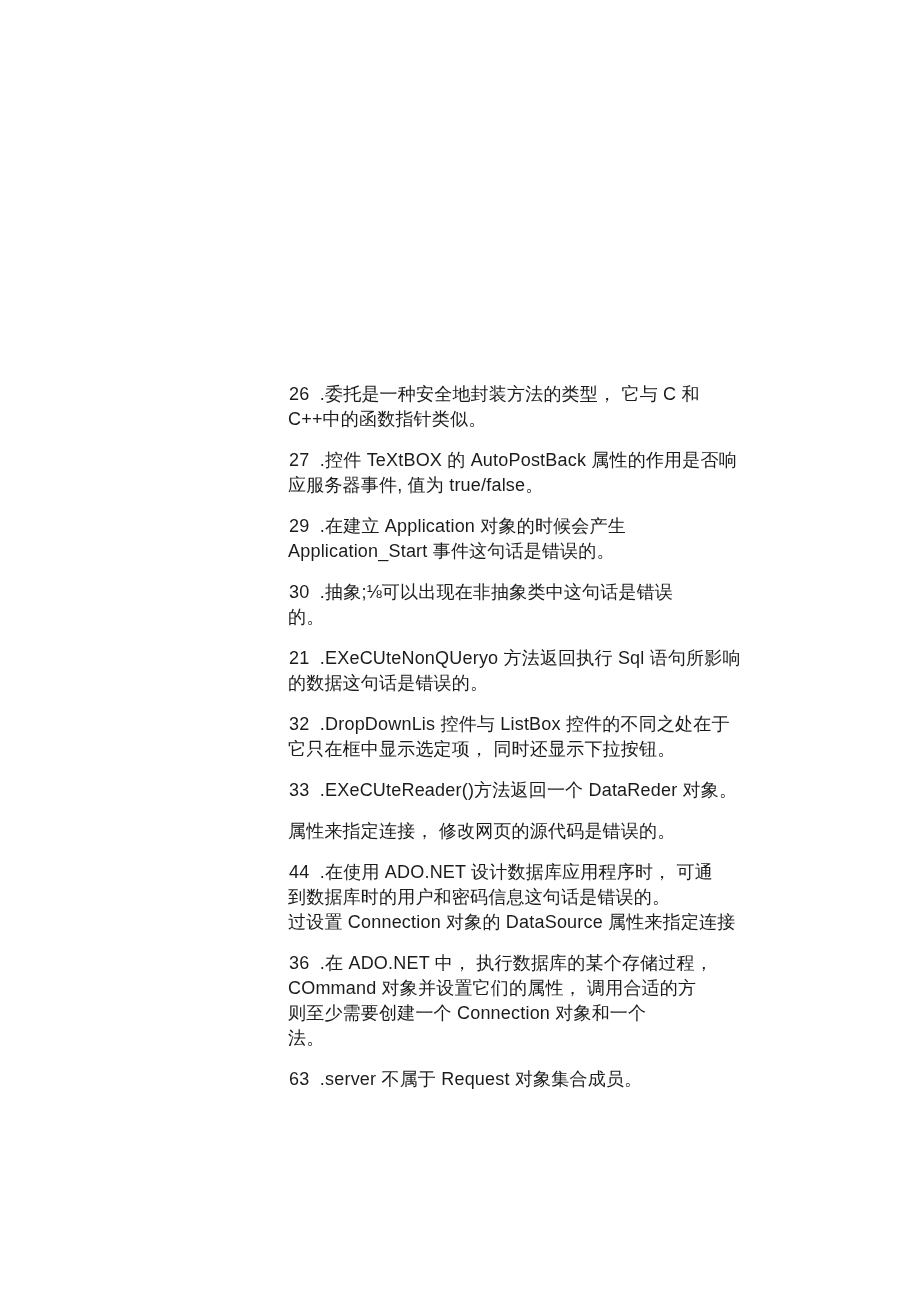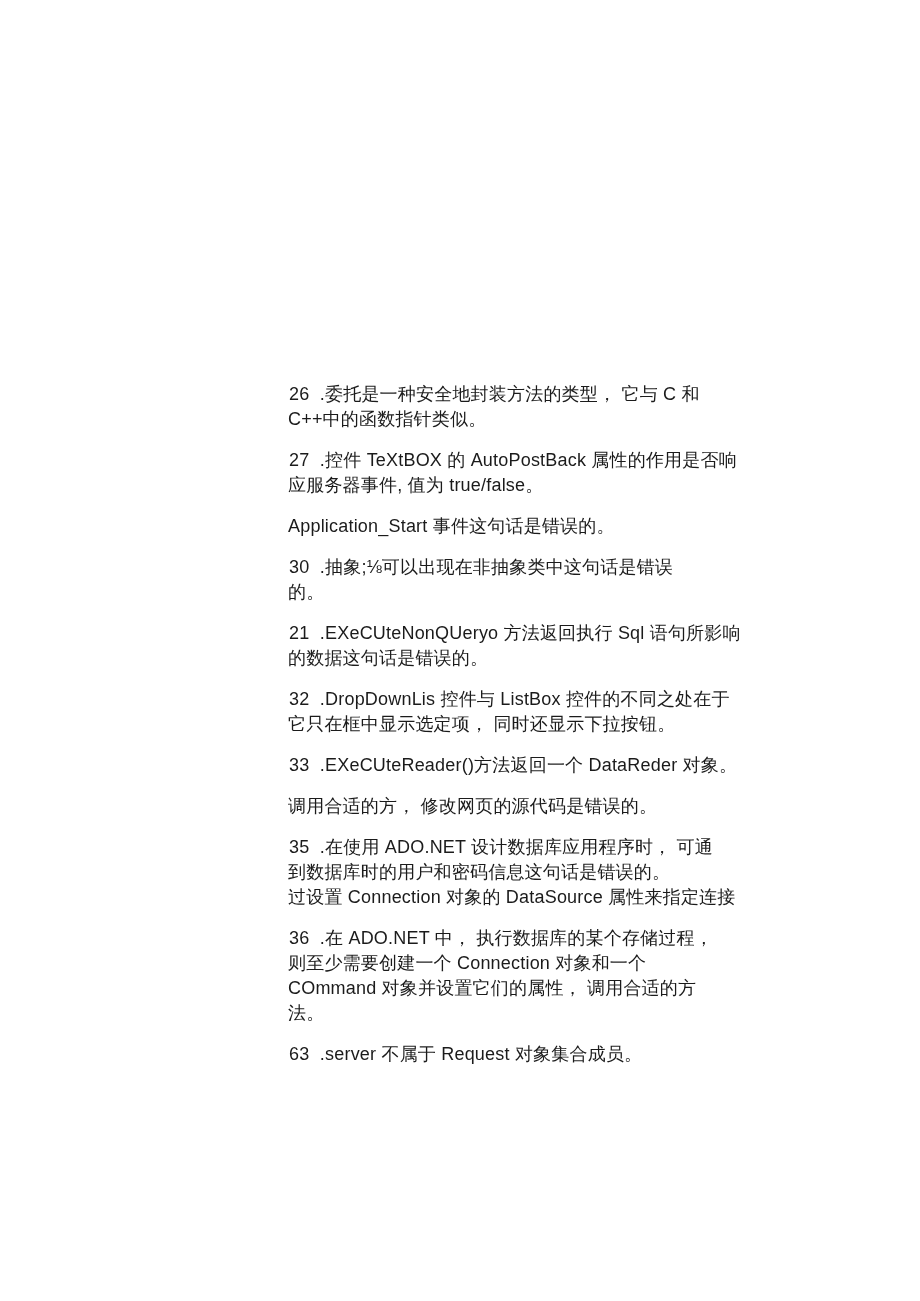--- a/index.html
+++ b/index.html
@@ -41,48 +41,49 @@
   <div class="text-block" style="color: rgb(27, 27, 27);">
       <div>
         <div class="line first">26  .委托是一种安全地封装方法的类型， 它与 C 和</div>
         <div class="line">C++中的函数指针类似。</div>
       </div>
       <div>
         <div class="line first">27  .控件 TeXtBOX 的 AutoPostBack 属性的作用是否响</div>
         <div class="line">应服务器事件, 值为 true/false。</div>
       </div>
       <div>
+        <div class="line first">29  .在建立 Application 对象的时候会产生</div>
         <div class="line">Application_Start 事件这句话是错误的。</div>
       </div>
       <div>
         <div class="line first">30  .抽象;⅛可以出现在非抽象类中这句话是错误</div>
         <div class="line">的。</div>
       </div>
       <div>
         <div class="line first">21  .EXeCUteNonQUeryo 方法返回执行 Sql 语句所影响</div>
         <div class="line">的数据这句话是错误的。</div>
       </div>
       <div>
         <div class="line first">32  .DropDownLis 控件与 ListBox 控件的不同之处在于</div>
         <div class="line">它只在框中显示选定项， 同时还显示下拉按钮。</div>
       </div>
       <div>
         <div class="line first">33  .EXeCUteReader()方法返回一个 DataReder 对象。</div>
       </div>
       <div>
-        <div class="line">调用合适的方， 修改网页的源代码是错误的。</div>
+        <div class="line">属性来指定连接， 修改网页的源代码是错误的。</div>
       </div>
       <div>
-        <div class="line first">35  .在使用 ADO.NET 设计数据库应用程序时， 可通</div>
+        <div class="line first">44  .在使用 ADO.NET 设计数据库应用程序时， 可通</div>
         <div class="line">到数据库时的用户和密码信息这句话是错误的。</div>
         <div class="line">过设置 Connection 对象的 DataSource 属性来指定连接</div>
       </div>
       <div>
         <div class="line first">36  .在 ADO.NET 中， 执行数据库的某个存储过程，</div>
+        <div class="line">COmmand 对象并设置它们的属性， 调用合适的方</div>
         <div class="line">则至少需要创建一个 Connection 对象和一个</div>
-        <div class="line">COmmand 对象并设置它们的属性， 调用合适的方</div>
         <div class="line">法。</div>
       </div>
       <div>
         <div class="line first">63  .server 不属于 Request 对象集合成员。</div>
       </div>
     </div>
 </div>
 
 </body></html>

